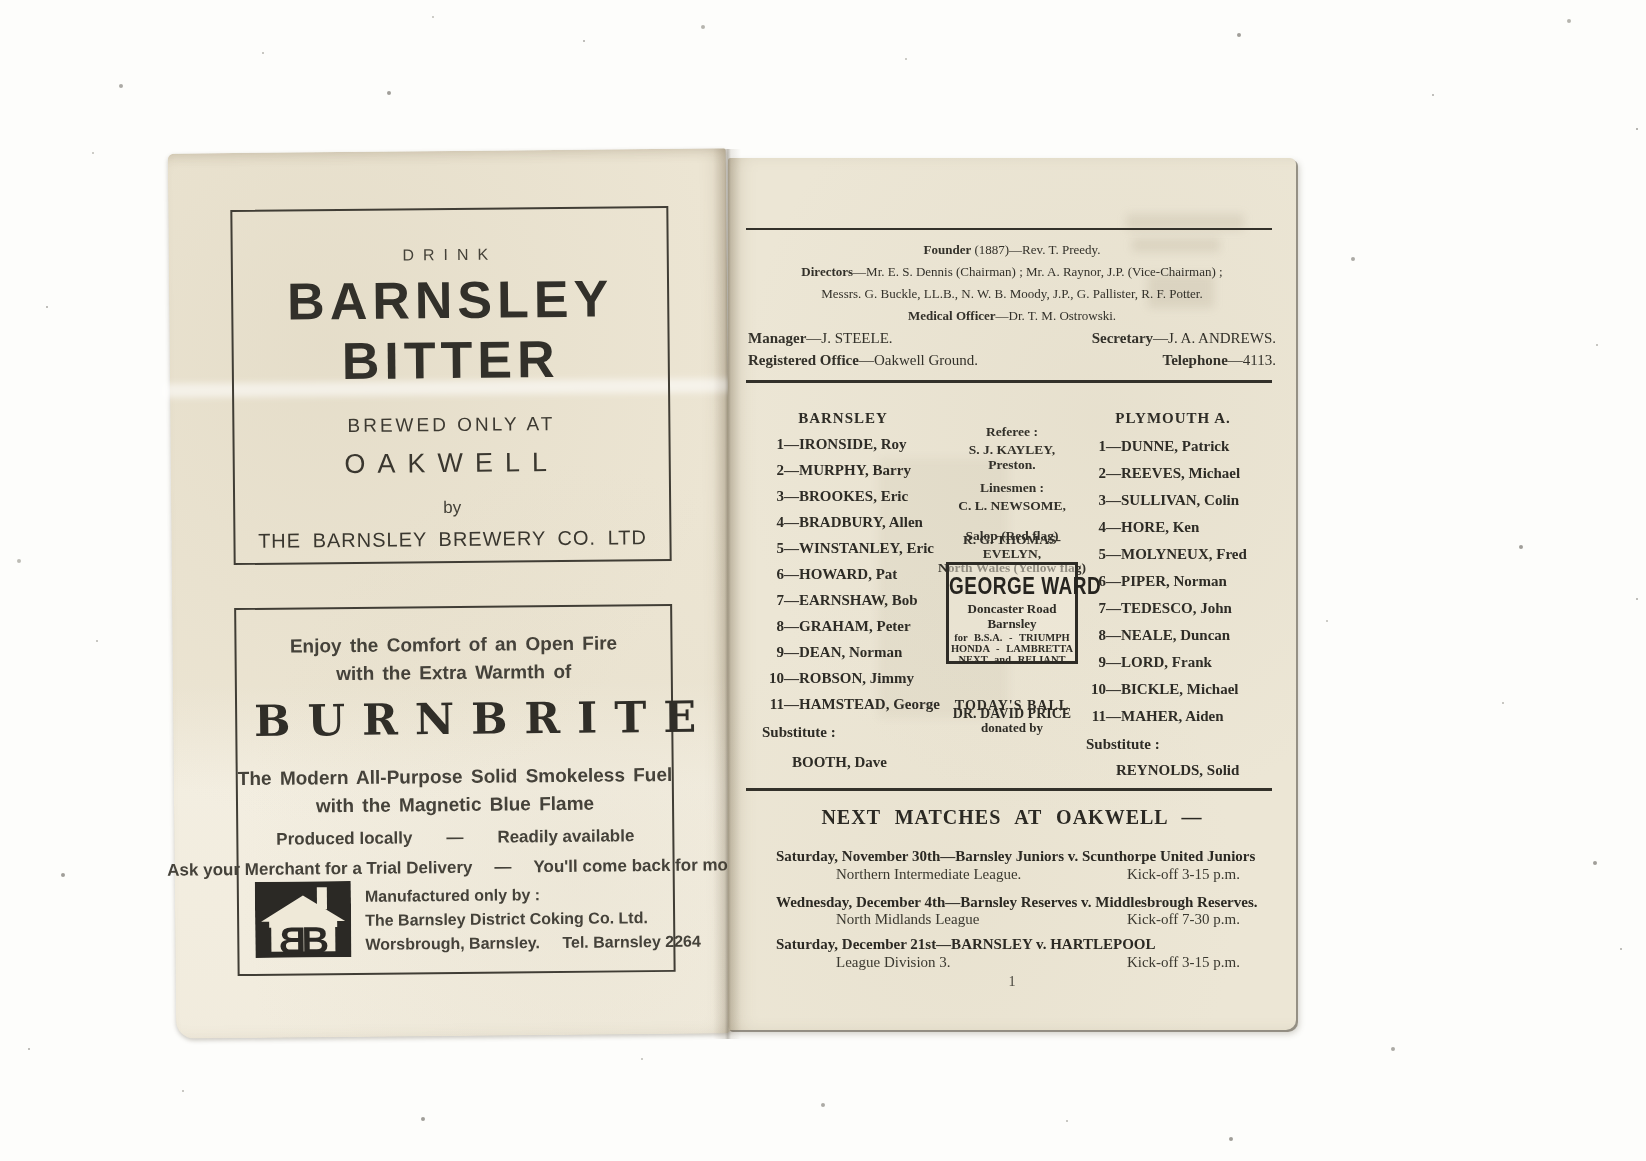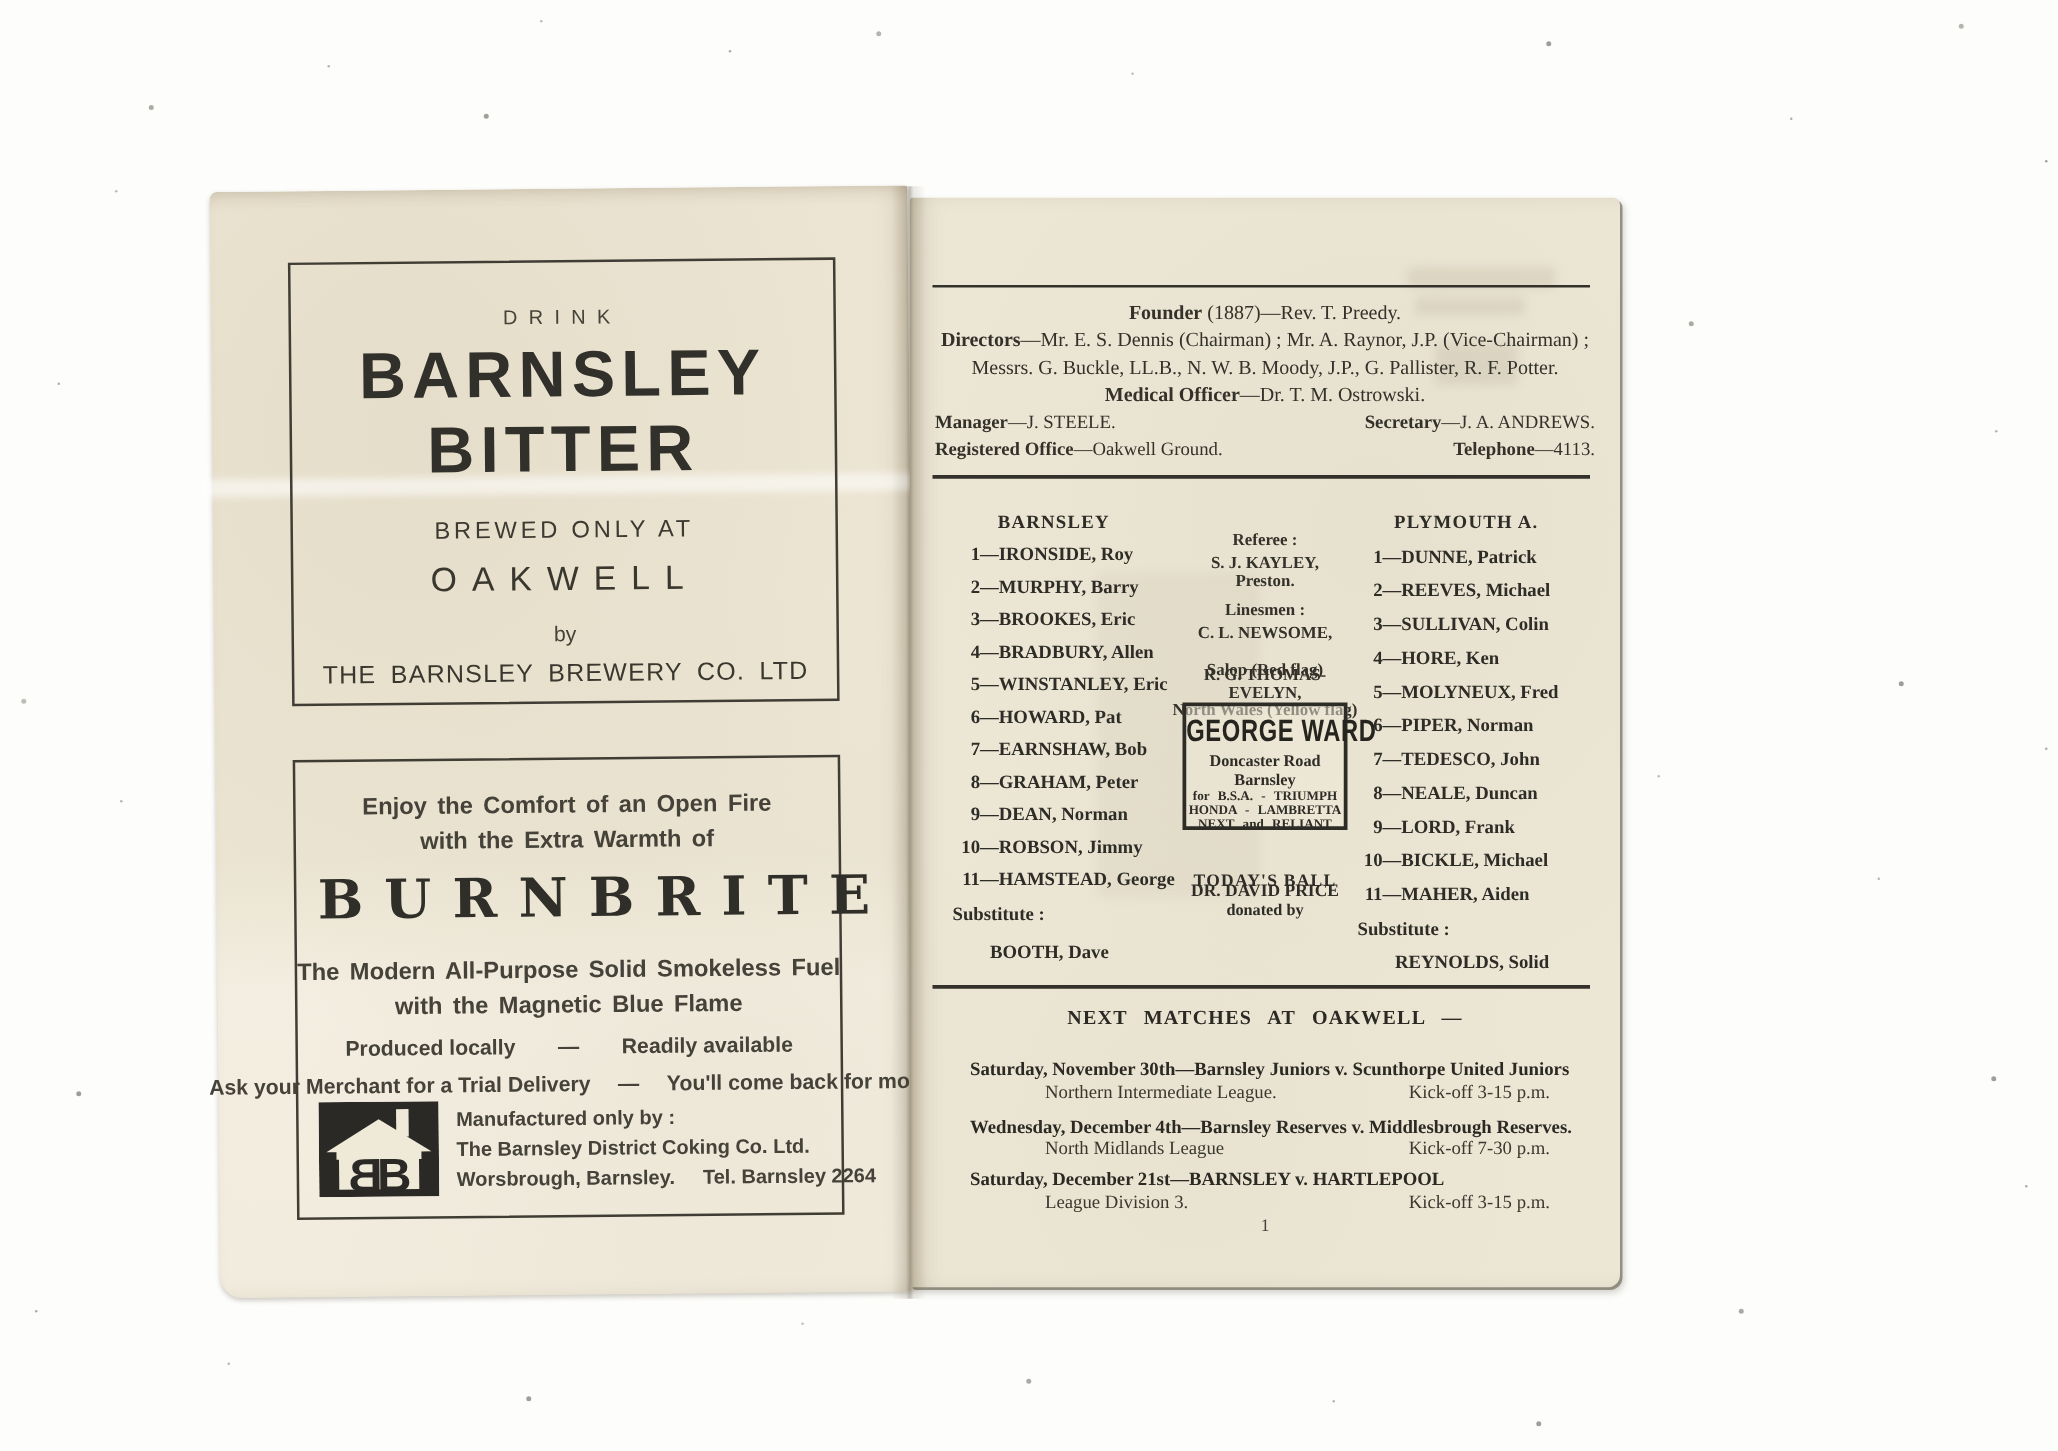--- a/index.html
+++ b/index.html
@@ -62,42 +62,42 @@
   .bb-small{font-size:17px;font-weight:bold;color:#45423a;}
   .row-center{display:flex;justify-content:center;gap:34px;}
   .mfr{position:absolute;left:126px;top:276px;text-align:left;font-size:16px;font-weight:bold;
        color:#45423a;line-height:1.5;white-space:nowrap;}
   .bb-logo{position:absolute;left:16px;top:272px;width:96px;height:76px;}
   
   .serif{font-family:"Liberation Serif",serif;}
   .club-title{top:34px;font-size:26px;font-style:italic;font-weight:bold;word-spacing:9px;
               letter-spacing:1px;color:#2c2a24;}
   .rule{position:absolute;background:#33312a;}
-  .info{font-size:16px;color:#33312a;white-space:nowrap;}
+  .info{font-size:13px;color:#33312a;white-space:nowrap;}
   .info b{font-weight:bold;}
   .tworow{position:absolute;left:20px;right:20px;font-size:15px;color:#33312a;}
   .tworow .lft{position:absolute;left:0;white-space:nowrap;}
   .tworow .rgt{position:absolute;right:0;white-space:nowrap;}
   .col{position:absolute;}
   .team-head{position:absolute;width:100%;text-align:center;font-size:15px;font-weight:bold;
              letter-spacing:1px;color:#2e2c26;}
   .player{position:absolute;font-size:15px;font-weight:bold;color:#2e2c26;white-space:nowrap;display:flex;}
   .pnum{display:inline-block;width:26px;text-align:right;}
   .subs{font-size:15px;font-weight:bold;color:#2e2c26;white-space:nowrap;}
   .off{position:absolute;width:100%;text-align:center;font-size:13.5px;font-weight:bold;
        color:#33312a;white-space:nowrap;}
   .gw-box{position:absolute;left:16px;top:404px;width:132px;height:102px;border:3px solid #2e2c26;
           box-sizing:border-box;background:rgba(240,234,218,.5);}
   .gw-name{position:absolute;top:7px;width:100%;text-align:center;font-size:19px;font-weight:bold;
            letter-spacing:.5px;transform:scaleY(1.3);transform-origin:top;color:#26241f;white-space:nowrap;}
   .gw-addr{position:absolute;width:100%;text-align:center;font-size:13px;font-weight:bold;color:#2e2c26;}
   .gw-for{position:absolute;width:100%;text-align:center;font-size:10.5px;font-weight:bold;
           word-spacing:4px;color:#2e2c26;white-space:nowrap;}
   .ball{position:absolute;width:100%;text-align:center;font-weight:bold;color:#2e2c26;white-space:nowrap;}
-  .nm-head{position:absolute;width:100%;text-align:center;font-size:16px;font-weight:bold;
+  .nm-head{position:absolute;width:100%;text-align:center;font-size:20px;font-weight:bold;
            letter-spacing:1px;word-spacing:8px;color:#2b2923;}
   .match-title{position:absolute;left:12px;font-size:15px;font-weight:bold;color:#2b2923;white-space:nowrap;}
   .match-league{position:absolute;left:72px;font-size:15px;color:#3a382f;white-space:nowrap;}
   .match-kick{position:absolute;right:0;font-size:15px;color:#3a382f;white-space:nowrap;}
   .pageno{position:absolute;width:100%;text-align:center;font-size:14px;color:#44423a;}
 </style>
 </head>
 <body>
 
 <div class="speckles"></div>

